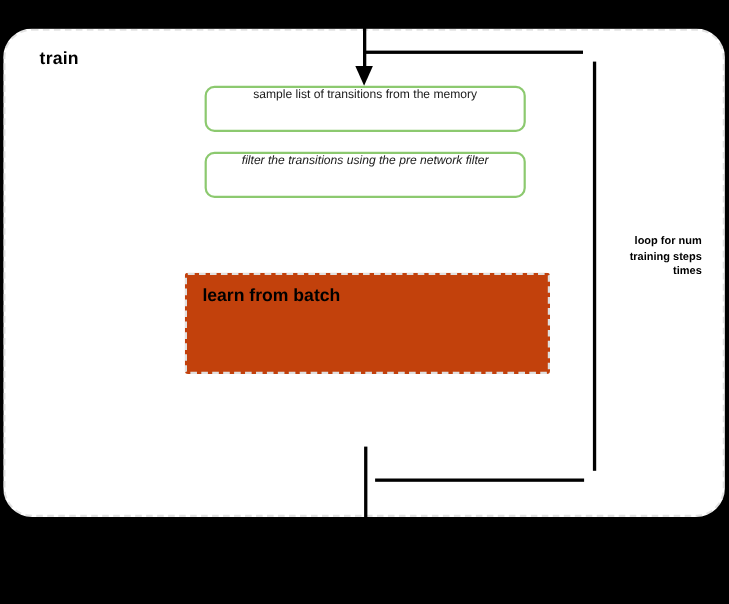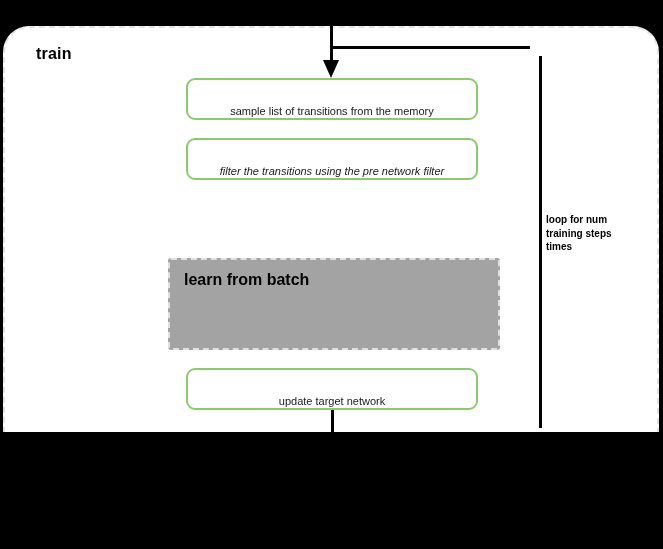--- a/index.html
+++ b/index.html
@@ -3,21 +3,21 @@
 <meta charset="utf-8">
 <style>
   html, body {
     margin: 0;
     padding: 0;
     background: #000000;
   }
   #canvas {
     position: relative;
     width: 663px;
-    height: 432px;
+    height: 549px;
     background: #000000;
     overflow: hidden;
     font-family: "Liberation Sans", sans-serif;
   }
 
   
   #train-container {
     position: absolute;
     left: 3px;
     top: 26px;
@@ -44,45 +44,45 @@
   .node-green {
     position: absolute;
     left: 186px;
     width: 292px;
     height: 42px;
     box-sizing: border-box;
     background: #ffffff;
     border: 2px solid #8cc96f;
     border-radius: 9px;
     display: flex;
-    align-items: flex-end;
+    align-items: flex-start;
     justify-content: center;
   }
   .node-green .node-label {
     font-size: 11px;
     color: #1a1a1a;
     line-height: 1.2;
     text-align: center;
     white-space: nowrap;
   }
 
   #node-sample   { top: 78px; }
   #node-filter   { top: 138px; font-style: italic; }
   #node-convert  { top: 198px; }
   #node-update   { top: 368px; }
 
   
   #learn-block {
     position: absolute;
     left: 168px;
-    top: 258px;
+    top: 248px;
     width: 332px;
     height: 92px;
     box-sizing: border-box;
-    background: #a3a3a3;
+    background: #c2410c;
     border: 2px dashed #e0e0e0;
     border-radius: 3px;
   }
   #learn-block-title {
     position: absolute;
     left: 14px;
     top: 9px;
     width: 150px;
     font-size: 16px;
     font-weight: bold;
@@ -181,21 +181,21 @@
 
   
   #loop-label {
     position: absolute;
     left: 546px;
     top: 213px;
     width: 92px;
     font-size: 10px;
     font-weight: bold;
     color: #000000;
-    text-align: left;
+    text-align: right;
     line-height: 1.35;
   }
 </style>
 </head>
 <body>
 
 <div id="canvas">
 
   <div id="train-container"></div>
 
@@ -221,17 +221,14 @@
 
   <div class="node-green" id="node-filter">
     <span class="node-label">filter the transitions using the pre network filter</span>
   </div>
 
 
   <div id="learn-block">
     <div id="learn-block-title">learn from batch</div>
   </div>
 
-  <div class="node-green" id="node-update">
-    <span class="node-label">update target network</span>
-  </div>
 
 </div>
 
 </body></html>

